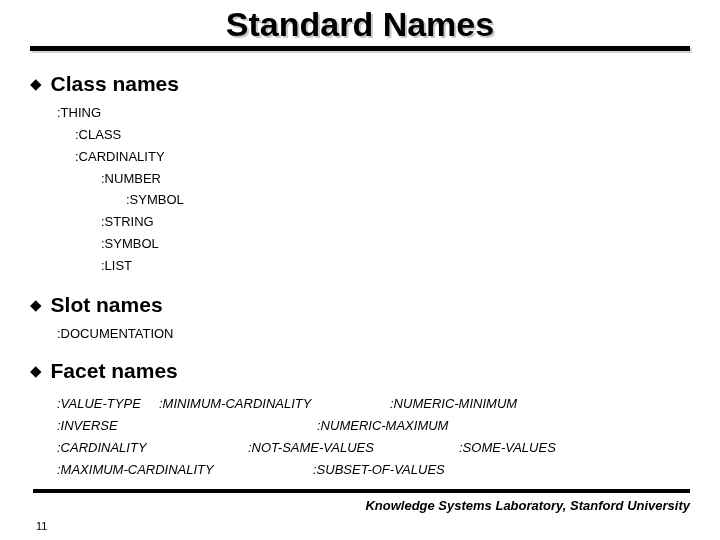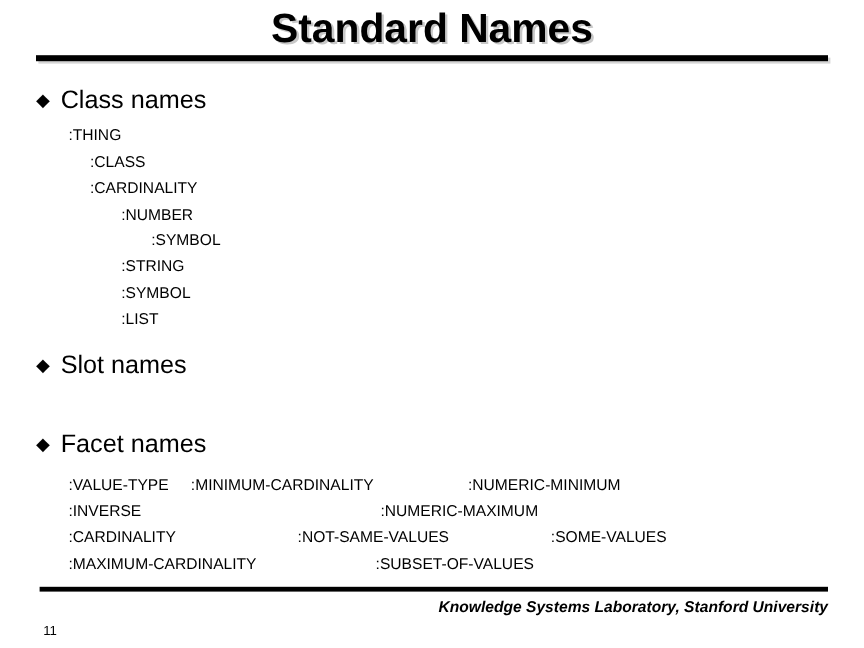--- a/index.html
+++ b/index.html
@@ -64,21 +64,21 @@
   }
   .heading .bullet {
     font-size: 15px;
     line-height: 21px;
     color: #000000;
     margin-right: 9px;
     transform: translateY(-2px);
   }
   .heading .heading-text {
     font-size: 21px;
-    font-weight: normal;
+    font-weight: bold;
     line-height: 26px;
     color: #000000;
   }
   #heading-class  { top: 71px; }
   #heading-slot   { top: 292px; }
   #heading-facet  { top: 358px; }
 
   
   .sub-line {
     position: absolute;
@@ -101,20 +101,21 @@
     width: 720px;
     height: 17px;
   }
   .facet-cell {
     position: absolute;
     top: 0;
     font-size: 13px;
     line-height: 17px;
     color: #000000;
     white-space: pre;
+    font-style: italic;
   }
 
   
   .page-number {
     position: absolute;
     left: 36px;
     top: 520px;
     font-size: 11px;
     line-height: 13px;
     color: #000000;
@@ -151,20 +152,21 @@
   <div class="sub-line tree-l3" style="top:191px">:SYMBOL</div>
   <div class="sub-line tree-l2" style="top:213px">:STRING</div>
   <div class="sub-line tree-l2" style="top:235px">:SYMBOL</div>
   <div class="sub-line tree-l2" style="top:257px">:LIST</div>
 
   <div class="heading" id="heading-slot">
     <span class="bullet">◆</span>
     <span class="heading-text">Slot names</span>
   </div>
 
+  <div class="sub-line tree-l0" style="top:325px">:DOCUMENTATION</div>
 
   <div class="heading" id="heading-facet">
     <span class="bullet">◆</span>
     <span class="heading-text">Facet names</span>
   </div>
 
   <div class="facet-row" style="top:395px">
     <span class="facet-cell" style="left:57px">:VALUE-TYPE</span>
     <span class="facet-cell" style="left:159px">:MINIMUM-CARDINALITY</span>
     <span class="facet-cell" style="left:390px">:NUMERIC-MINIMUM</span>

